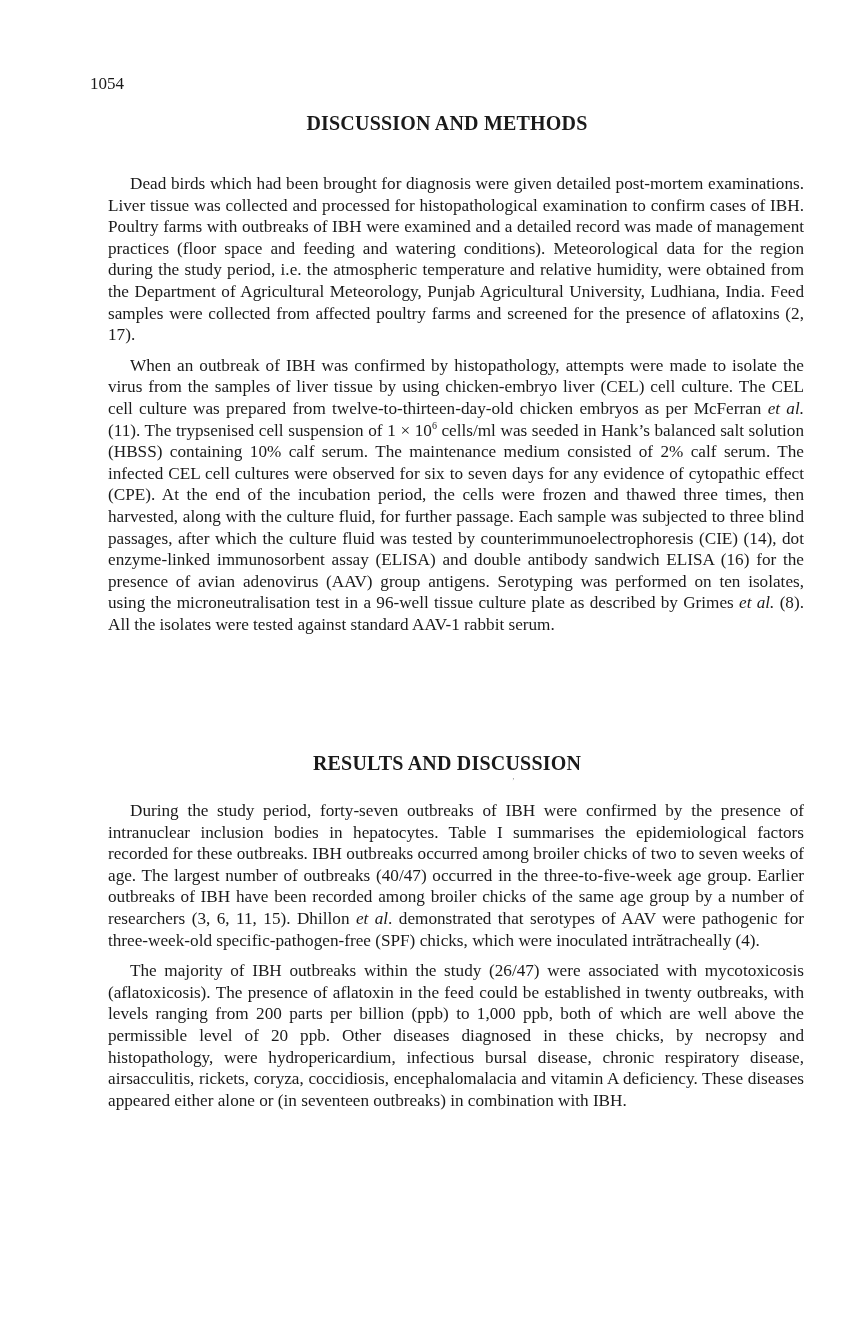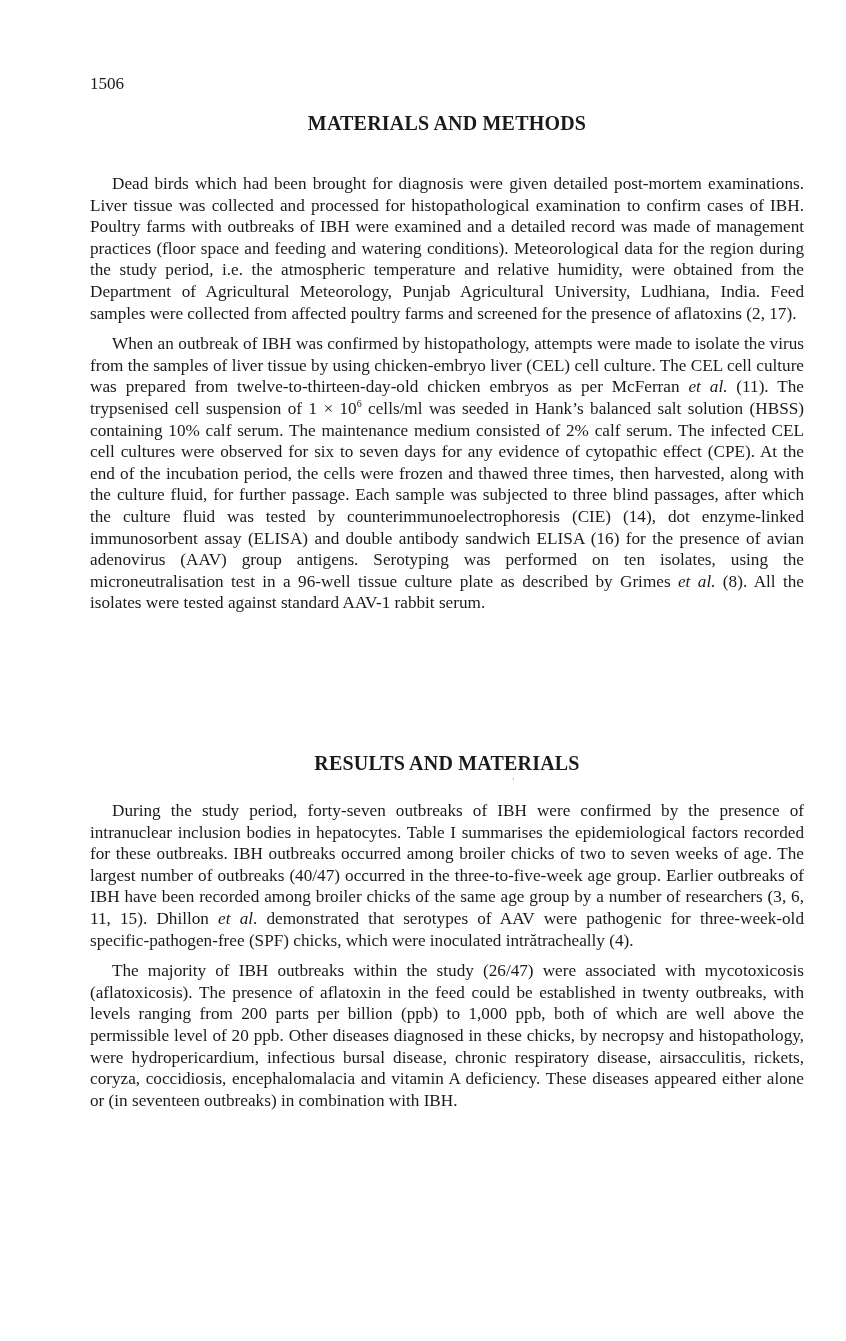--- a/index.html
+++ b/index.html
@@ -6,37 +6,37 @@
     body { width: 846px; height: 1341px; position: relative; overflow: hidden;
       font-family: "Liberation Serif", "DejaVu Serif", serif; color: #1a1a1a; }
     .page-number { position: absolute; left: 90px; top: 74px; font-size: 17px; }
     .heading { position: absolute; left: 90px; width: 714px; text-align: center;
       font-weight: bold; font-size: 20px; letter-spacing: 0.2px; }
     .h1 { top: 112px; }
     .h2 { top: 752px; }
     .section { position: absolute; left: 90px; width: 714px; }
     .s1 { top: 173px; }
     .s2 { top: 800px; }
-    p { margin: 0 0 9px 0; font-size: 17.2px; line-height: 21.6px; text-align: justify;
+    p { margin: 0 0 9px 18px; font-size: 17.2px; line-height: 21.6px; text-align: justify;
       text-indent: 22px; hyphens: none; font-family: Liberation Serif, serif; }
     em { font-style: italic; }
     sup { font-size: 10px; line-height: 0; vertical-align: 7px; }
     .mark { position: absolute; left: 512px; top: 777px; font-size: 8px; color: #888; }
   </style>
 </head>
 <body>
 
-<div class="page-number">1506</div>
+<div class="page-number">1054</div>
 
-<h2 class="heading h1" style="margin:0">MATERIALS AND METHODS</h2>
+<h2 class="heading h1" style="margin:0">DISCUSSION AND METHODS</h2>
 
 <div class="section s1">
   <p>Dead birds which had been brought for diagnosis were given detailed post-mortem examinations. Liver tissue was collected and processed for histopathological examination to confirm cases of IBH. Poultry farms with outbreaks of IBH were examined and a detailed record was made of management practices (floor space and feeding and watering conditions). Meteorological data for the region during the study period, i.e. the atmospheric temperature and relative humidity, were obtained from the Department of Agricultural Meteorology, Punjab Agricultural University, Ludhiana, India. Feed samples were collected from affected poultry farms and screened for the presence of aflatoxins (2, 17).</p>
   <p><span>When an outbreak of IBH was confirmed by histopathology, attempts were made to isolate the virus from the samples of liver tissue by using chicken-embryo liver (CEL) cell culture. The CEL cell culture was prepared from twelve-to-thirteen-day-old chicken embryos as per McFerran </span><em>et al.</em><span> (11). The trypsenised cell suspension of 1 × 10</span><sup>6</sup><span> cells/ml was seeded in Hank’s balanced salt solution (HBSS) containing 10% calf serum. The maintenance medium consisted of 2% calf serum. The infected CEL cell cultures were observed for six to seven days for any evidence of cytopathic effect (CPE). At the end of the incubation period, the cells were frozen and thawed three times, then harvested, along with the culture fluid, for further passage. Each sample was subjected to three blind passages, after which the culture fluid was tested by counterimmunoelectrophoresis (CIE) (14), dot enzyme-linked immunosorbent assay (ELISA) and double antibody sandwich ELISA (16) for the presence of avian adenovirus (AAV) group antigens. Serotyping was performed on ten isolates, using the microneutralisation test in a 96-well tissue culture plate as described by Grimes </span><em>et al.</em><span> (8). All the isolates were tested against standard AAV-1 rabbit serum.</span></p>
 </div>
 
-<h2 class="heading h2" style="margin:0">RESULTS AND MATERIALS</h2>
+<h2 class="heading h2" style="margin:0">RESULTS AND DISCUSSION</h2>
 <span class="mark">ʼ</span>
 
 <div class="section s2">
   <p><span>During the study period, forty-seven outbreaks of IBH were confirmed by the presence of intranuclear inclusion bodies in hepatocytes. Table I summarises the epidemiological factors recorded for these outbreaks. IBH outbreaks occurred among broiler chicks of two to seven weeks of age. The largest number of outbreaks (40/47) occurred in the three-to-five-week age group. Earlier outbreaks of IBH have been recorded among broiler chicks of the same age group by a number of researchers (3, 6, 11, 15). Dhillon </span><em>et al</em><span>. demonstrated that serotypes of AAV were pathogenic for three-week-old specific-pathogen-free (SPF) chicks, which were inoculated intrătracheally (4).</span></p>
   <p>The majority of IBH outbreaks within the study (26/47) were associated with mycotoxicosis (aflatoxicosis). The presence of aflatoxin in the feed could be established in twenty outbreaks, with levels ranging from 200 parts per billion (ppb) to 1,000 ppb, both of which are well above the permissible level of 20 ppb. Other diseases diagnosed in these chicks, by necropsy and histopathology, were hydropericardium, infectious bursal disease, chronic respiratory disease, airsacculitis, rickets, coryza, coccidiosis, encephalomalacia and vitamin A deficiency. These diseases appeared either alone or (in seventeen outbreaks) in combination with IBH.</p>
 </div>
 
 </body></html>

